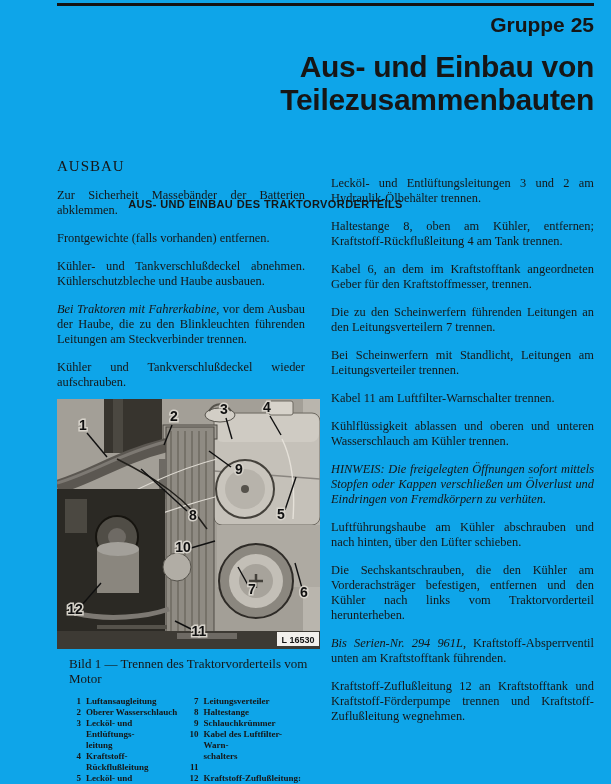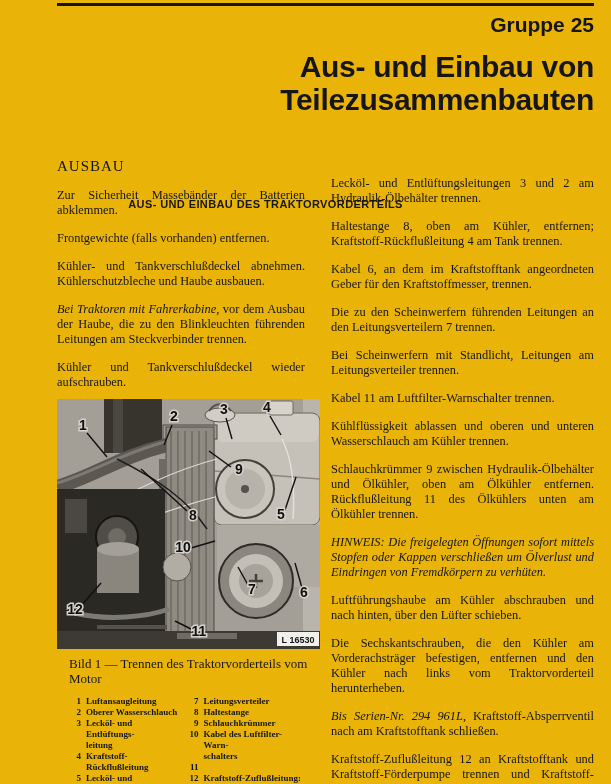--- a/index.html
+++ b/index.html
@@ -1,18 +1,18 @@
 <!DOCTYPE html>
 <html><head>
 <meta charset="utf-8">
 <style>
   html,body { margin:0; padding:0; background:#e8e6e1; }
   .page {
     position:relative; width:611px; height:784px; margin:0 auto;
-    background:#eab308; color:#161616; overflow:hidden;
+    background:#0ea5e9; color:#161616; overflow:hidden;
     font-family:"Liberation Serif", serif;
   }
   .top-rule { position:absolute; left:57px; right:17px; top:3px; height:3px; background:#141414; }
 
   .header { position:absolute; top:13px; right:17px; text-align:right; }
   .group-label { font-family:"Liberation Sans", sans-serif; font-weight:bold; font-size:21px; line-height:24px; }
   .page-title { margin:13px 0 0; font-family:"Liberation Sans", sans-serif; font-weight:bold;
     font-size:30px; line-height:33px; letter-spacing:-0.3px; }
 
   .subtitle { position:absolute; top:150px; left:0; width:531px; text-align:center;
@@ -222,23 +222,22 @@
 
     <div class="col-right">
       <div>
           <p class="para"><span>Lecköl- und Entlüftungsleitungen 3 und 2 am Hydraulik-Ölbehälter trennen.</span></p>
           <p class="para"><span>Haltestange 8, oben am Kühler, entfernen; Kraftstoff-Rückflußleitung 4 am Tank trennen.</span></p>
           <p class="para"><span>Kabel 6, an dem im Kraftstofftank angeordneten Geber für den Kraftstoffmesser, trennen.</span></p>
           <p class="para"><span>Die zu den Scheinwerfern führenden Leitungen an den Leitungsverteilern 7 trennen.</span></p>
           <p class="para"><span>Bei Scheinwerfern mit Standlicht, Leitungen am Leitungsverteiler trennen.</span></p>
           <p class="para"><span>Kabel 11 am Luftfilter-Warnschalter trennen.</span></p>
           <p class="para"><span>Kühlflüssigkeit ablassen und oberen und unteren Wasserschlauch am Kühler trennen.</span></p>
-          <p class="para"><span>Schlauchkrümmer 9 zwischen Hydraulik-Ölbehälter und Ölkühler, oben am Ölkühler entfernen. Rückflußleitung 11 des Ölkühlers unten am Ölkühler trennen.</span></p>
           <p class="para"><i>HINWEIS: Die freigelegten Öffnungen sofort mittels Stopfen oder Kappen verschließen um Ölverlust und Eindringen von Fremdkörpern zu verhüten.</i></p>
           <p class="para"><span>Luftführungshaube am Kühler abschrauben und nach hinten, über den Lüfter schieben.</span></p>
           <p class="para"><span>Die Sechskantschrauben, die den Kühler am Vorderachsträger befestigen, entfernen und den Kühler nach links vom Traktorvorderteil herunterheben.</span></p>
-          <p class="para"><i>Bis Serien-Nr. 294 961L</i><span>, Kraftstoff-Absperrventil nach am Kraftstofftank schließen.</span></p>
+          <p class="para"><i>Bis Serien-Nr. 294 961L</i><span>, Kraftstoff-Absperrventil unten am Kraftstofftank führenden.</span></p>
           <p class="para"><span>Kraftstoff-Zuflußleitung 12 an Kraftstofftank und Kraftstoff-Förderpumpe trennen und Kraftstoff-Zuflußleitung wegnehmen.</span></p>
         </div>
     </div>
 
   </div>
 </div>
 
 </body></html>

